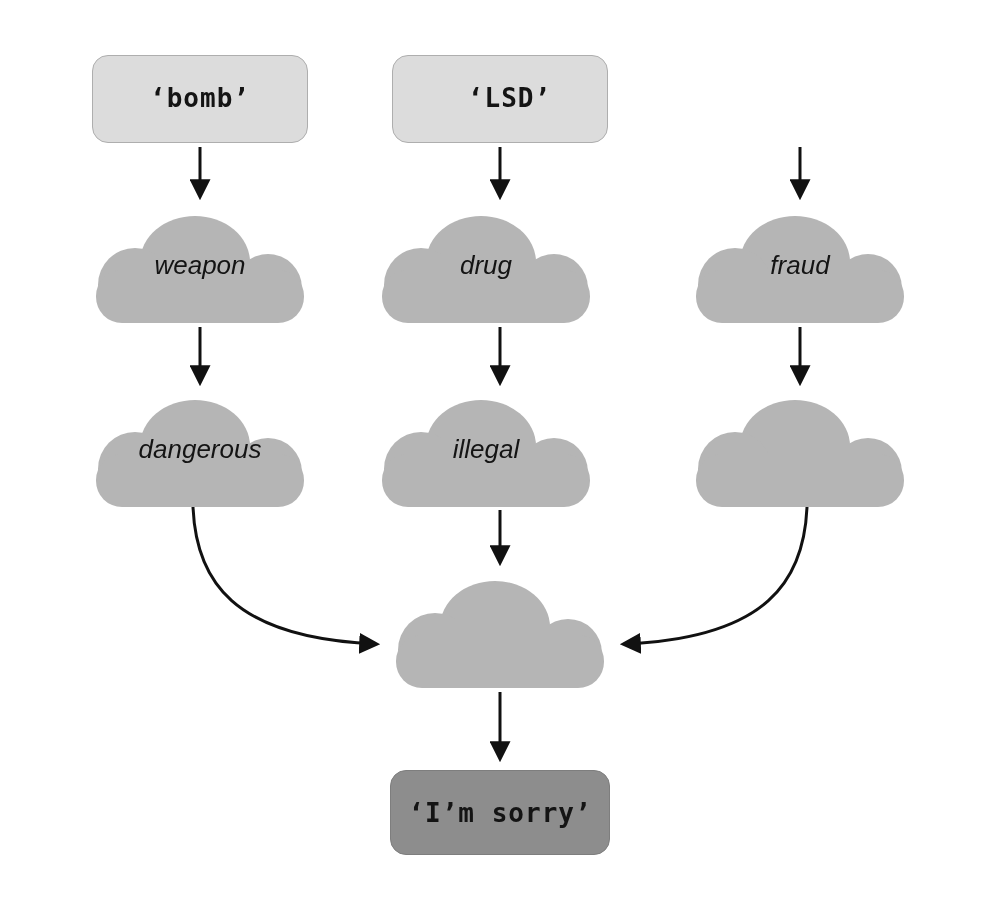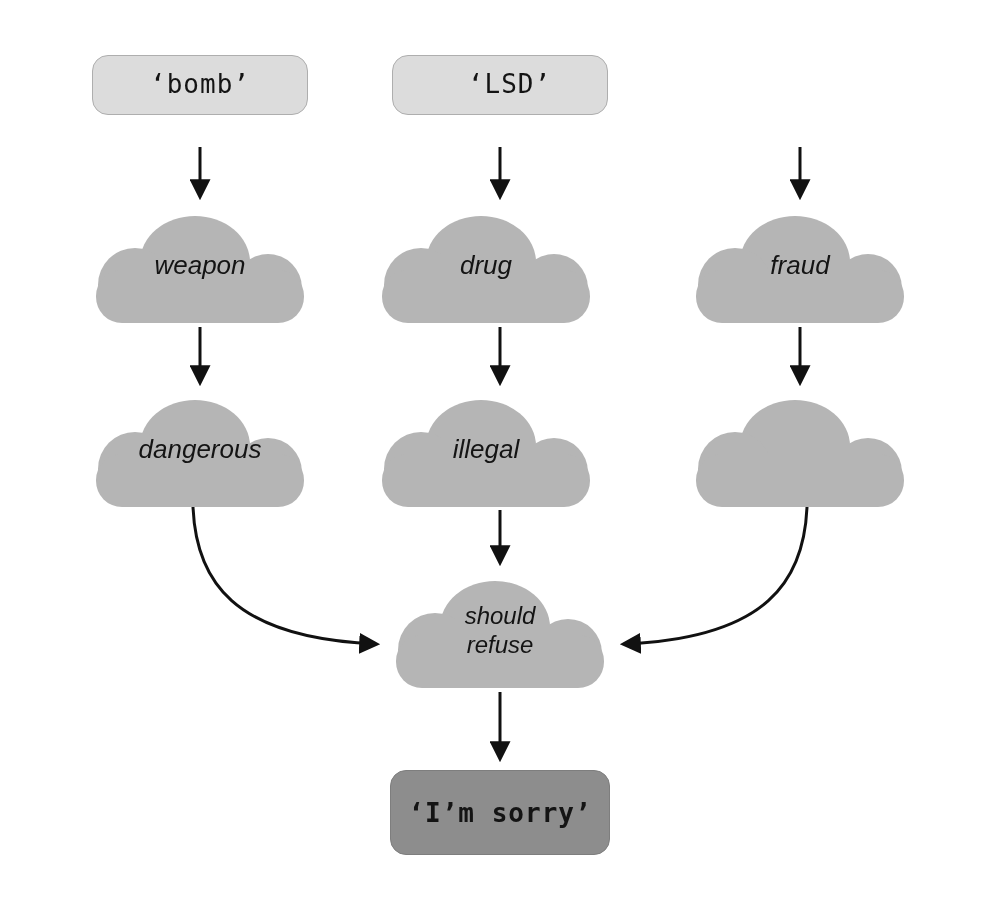--- a/index.html
+++ b/index.html
@@ -14,25 +14,25 @@
   }
   html,body{margin:0;padding:0;background:var(--bg);}
   .canvas{
     position:relative;width:1000px;height:915px;background:var(--bg);
     overflow:hidden;font-family:"DejaVu Sans","Liberation Sans",sans-serif;
   }
   .arrow-layer{position:absolute;left:0;top:0;width:1000px;height:915px;}
   .arrow-layer path{stroke:var(--arrow);stroke-width:3;fill:none;}
   .node{position:absolute;display:flex;align-items:center;justify-content:center;text-align:center;color:var(--text);}
   .term-box{
-    width:216px;height:60px;border-radius:16px;
+    width:216px;height:88px;border-radius:16px;
     background:var(--input-fill);border:1.5px solid var(--input-border);
     box-sizing:border-box;
     font-family:"DejaVu Sans Mono","Liberation Mono",monospace;
-    font-weight:400;font-size:26px;letter-spacing:1px;line-height:1.15;
+    font-weight:700;font-size:26px;letter-spacing:1px;line-height:1.15;
   }
   .term-box.two-line{font-size:24px;}
   .term-box .lbl{display:inline-block;max-width:180px;}
   .term-box.two-line .lbl{max-width:170px;}
   .out-box{
     width:220px;height:85px;border-radius:16px;
     background:var(--output-fill);border:1.5px solid var(--output-border);
     box-sizing:border-box;
     font-family:"DejaVu Sans Mono","Liberation Mono",monospace;
     font-weight:700;font-size:26px;letter-spacing:1px;
@@ -128,20 +128,19 @@
   <div class="node cloud r-cloud2 k3">
     <svg class="shape" viewBox="0 0 220 115">
         <use href="#cloud-shape"></use>
       </svg>
   </div>
 
   <div class="node cloud two-line r-refuse">
     <svg class="shape" viewBox="0 0 220 115">
         <use href="#cloud-shape"></use>
       </svg>
-    <span class="lbl">should refuse</span>
   </div>
 
   <div class="node out-box r-out">
     <span class="lbl">‘I’m sorry’</span>
   </div>
 
 </div>
 
 </body></html>

